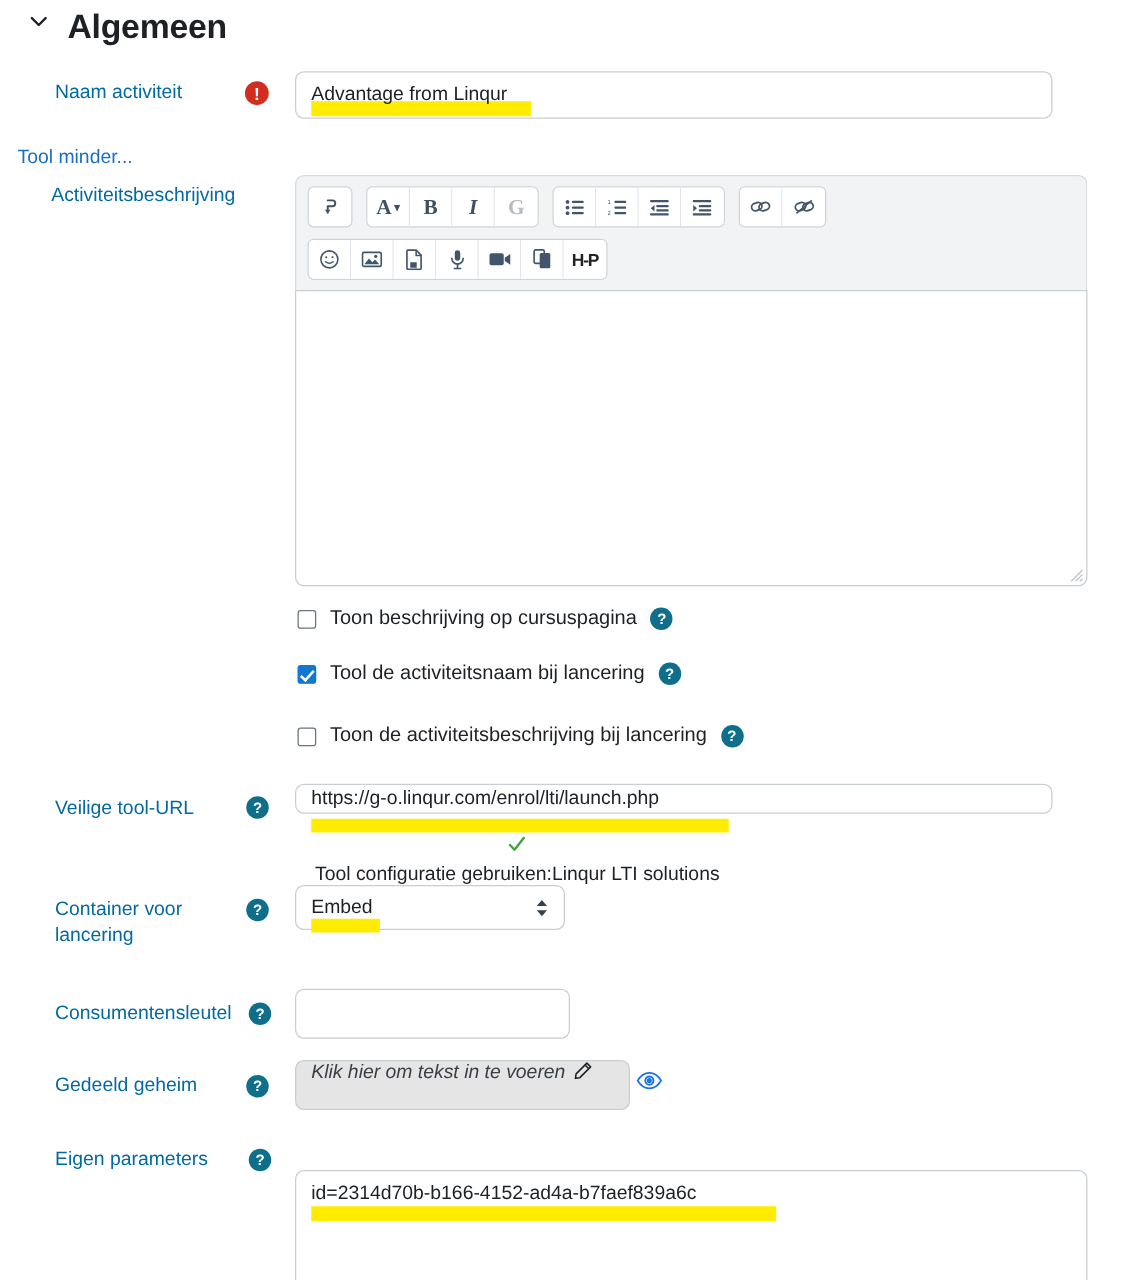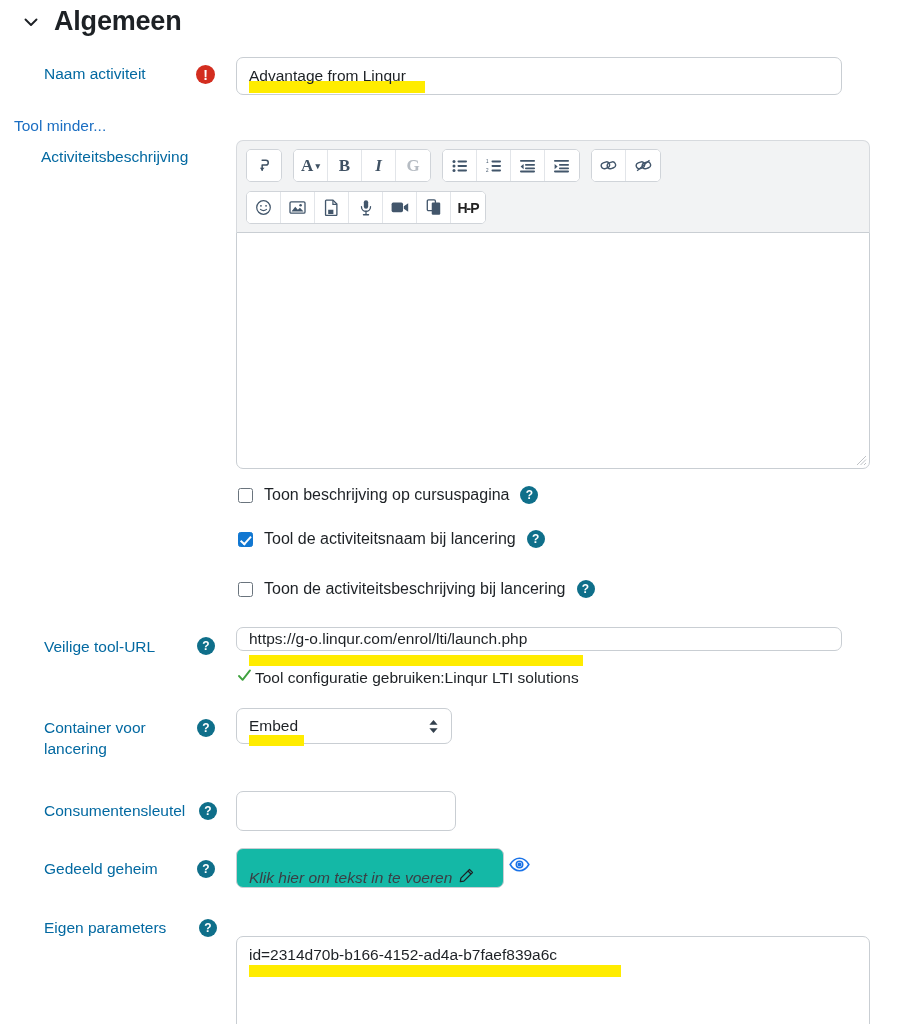--- a/index.html
+++ b/index.html
@@ -9,21 +9,21 @@
     background: #ffffff;
     font-family: "Liberation Sans", "DejaVu Sans", sans-serif;
     color: #1d2125;
     overflow: hidden;
   }
   .page { position: relative; width: 898px; height: 1024px; }
 
   
   .section-head {
     position: absolute; left: 22px; top: 8px;
-    display: flex; align-items: center; gap: 14px;
+    display: flex; align-items: flex-start; gap: 14px;
   }
   .chev-down {
     width: 18px; height: 18px; position: relative; flex: none;
   }
   .chev-down svg { display: block; }
   .section-title {
     font-size: 27px; font-weight: bold; letter-spacing: -0.2px;
     color: #1d2125; line-height: 1;
   }
 
@@ -133,23 +133,23 @@
 
   
   .toolcfg {
     position: absolute; display: flex; align-items: center; gap: 3px;
     font-size: 15.5px; color: #1d2125;
   }
   .check-green { color: #3fa23f; }
 
   
   .secret-input {
-    border: 1px solid #c9ced3; border-radius: 7px; background: #14b8a6;
+    border: 1px solid #c9ced3; border-radius: 7px; background: #e5e5e5;
     height: 40px; width: 268px;
-    display: flex; align-items: flex-end; gap: 7px;
+    display: flex; align-items: flex-start; gap: 7px;
     padding: 0 12px;
     font-style: italic; font-size: 15.5px; color: #3a3f45;
   }
   .eye { color: #1a73e8; }
 
   
   .ta {
     position: absolute; border: 1px solid #c9ced3; border-radius: 7px;
     background: #fff; font-size: 15.5px; color: #1d2125;
     padding: 9px 12px; overflow: hidden;
@@ -350,21 +350,21 @@
   </div>
 
   <div class="row" style="left:44px; top:637px;">
     <span class="lbl">Veilige tool-URL</span>
   </div>
   <span class="help-icon" style="position:absolute; left:197px; top:637px;">?</span>
   <div class="txt-input" style="position:absolute; left:236px; top:627px; width:606px; height:24px;">
     <span class="hl" style="left:12px; top:27px; width:334px; height:11px;"></span>
     <span class="val">https://g-o.linqur.com/enrol/lti/launch.php</span>
   </div>
-  <div class="toolcfg" style="left:237px; top:668px;">
+  <div class="toolcfg" style="left:252px; top:668px;flex-direction:column;">
     <span class="check-green">
       <svg width="15" height="15" viewBox="0 0 15 15" fill="none" stroke="#3fa23f" stroke-width="1.9" stroke-linecap="round" stroke-linejoin="round">
         <path d="M2 8 L5.6 11.8 L13 2.4"></path>
       </svg>
     </span>
     <span>Tool configuratie gebruiken:Linqur LTI solutions</span>
   </div>
 
   <div class="row" style="left:44px; top:718px; width:150px;">
     <span class="lbl">Container voor lancering</span>

